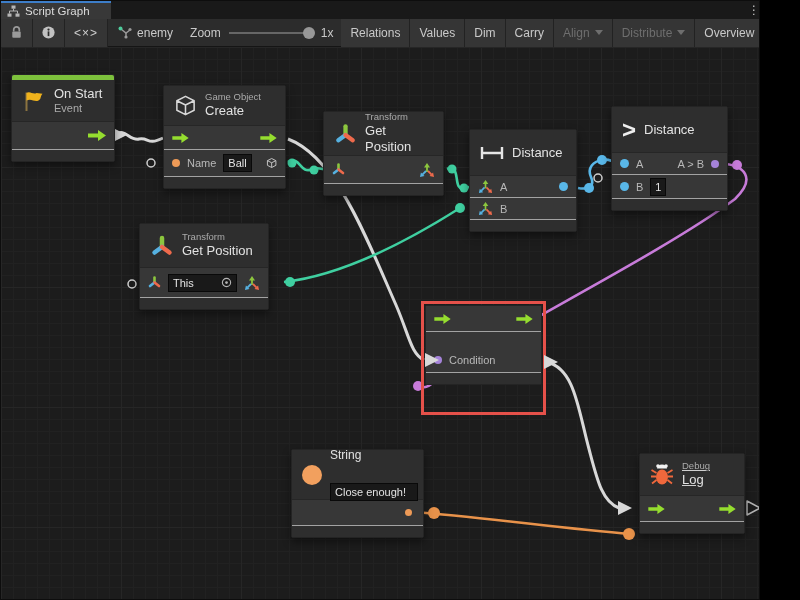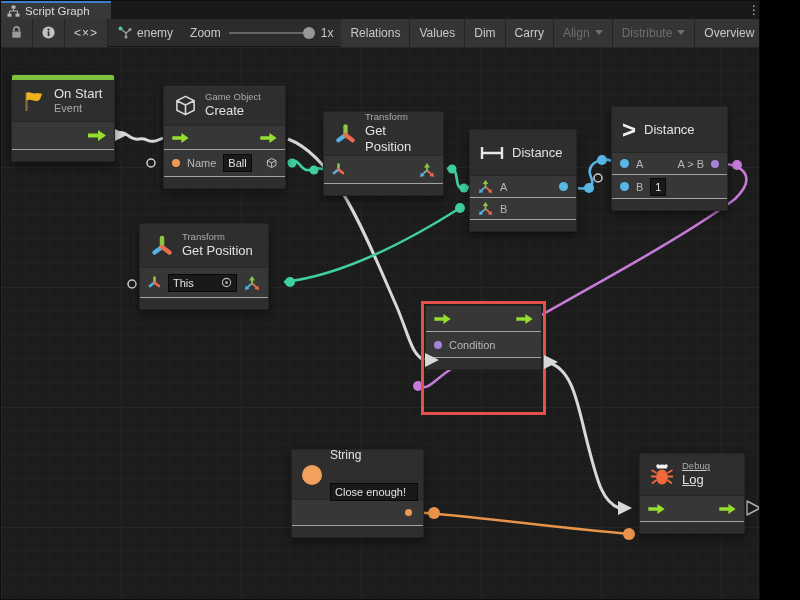--- a/index.html
+++ b/index.html
@@ -352,21 +352,21 @@
     <div class="node" style="left:424px; top:258px; width:117px; box-shadow:none;">
       <div class="row" style="height:26px;">
         <svg width="17" height="10" viewBox="0 0 18 11">
             <path d="M0 3.5h10V0l8 5.5-8 5.5V7.5H0z" fill="#95DD2F"></path>
           </svg>
         <span class="spacer"></span>
         <svg width="17" height="10" viewBox="0 0 18 11">
             <path d="M0 3.5h10V0l8 5.5-8 5.5V7.5H0z" fill="#95DD2F"></path>
           </svg>
       </div>
-      <div class="row" style="height:26px;">
+      <div class="row" style="height:26px;margin-top:15px;">
         <span class="dot purple"></span>
         <span class="plabel">Condition</span>
       </div>
       <div class="ftr"></div>
     </div>
 
     <div class="node" style="left:290px; top:402px; width:133px;">
       <div class="hdr" style="height:50px;">
         <span style="width:20px; height:20px; border-radius:50%; background:#F2A05E; flex:0 0 auto;"></span>
         <div class="tcol" style="gap:20px;">

